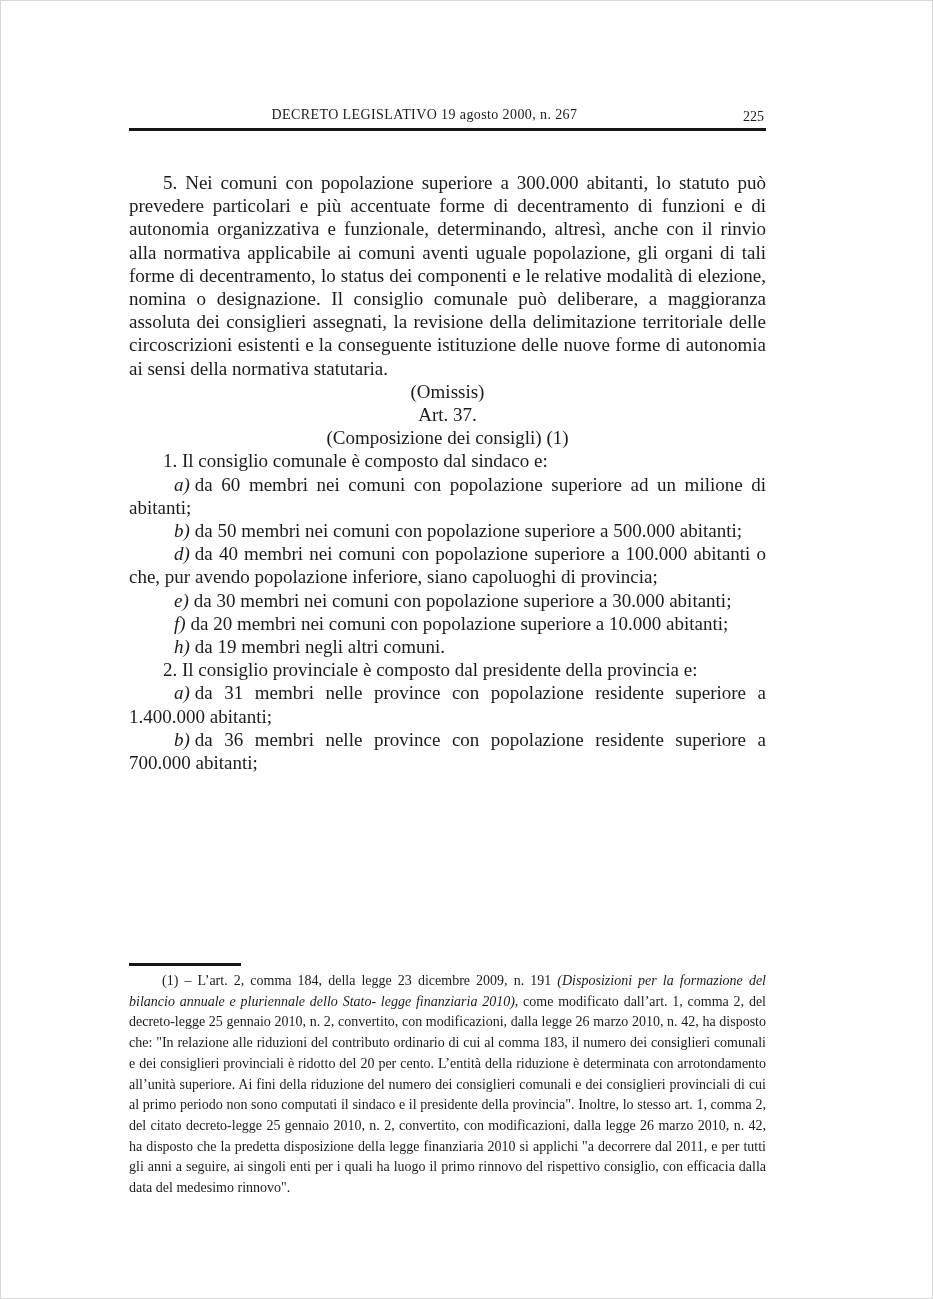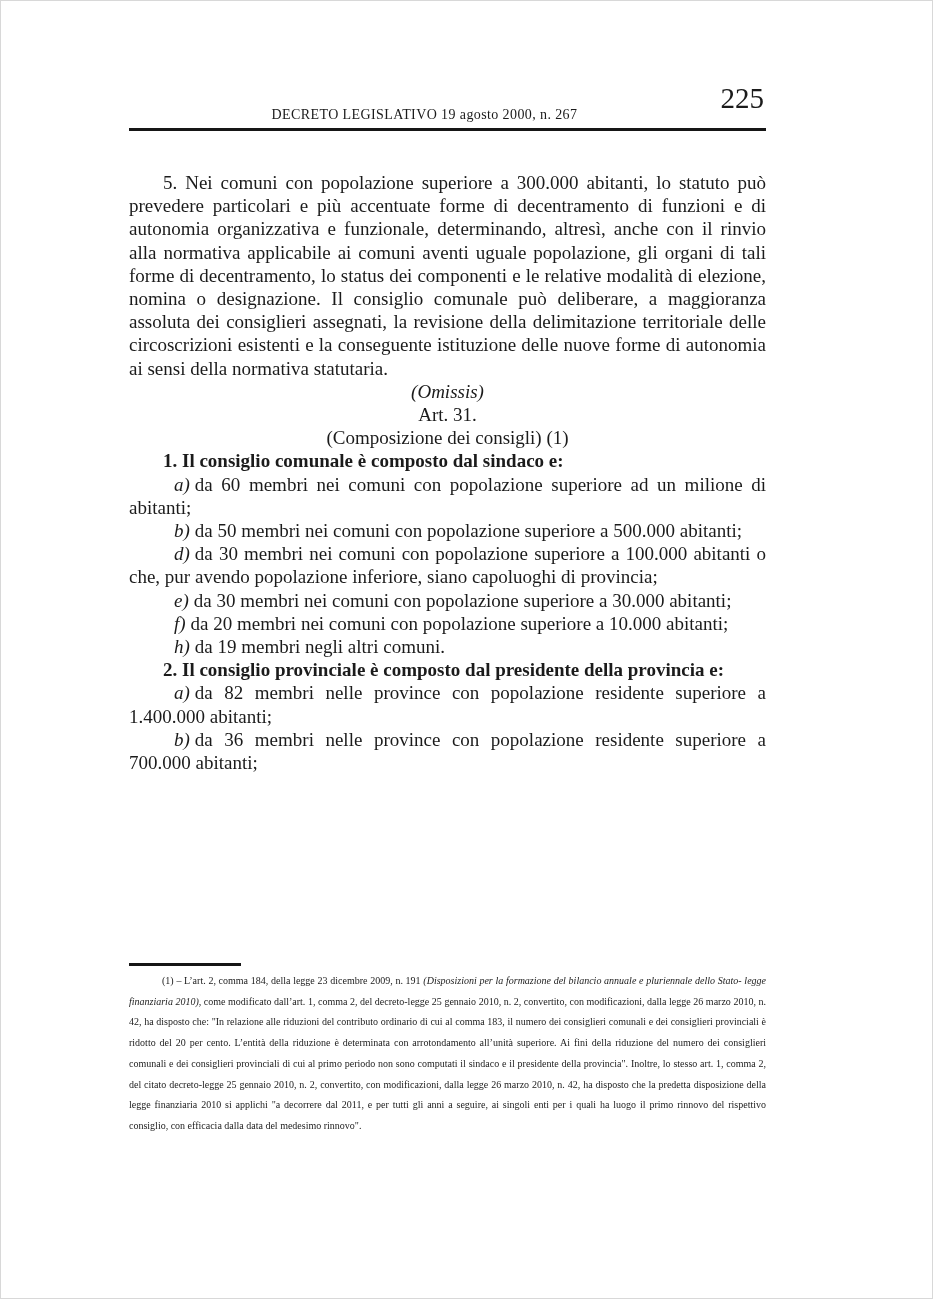--- a/index.html
+++ b/index.html
@@ -23,81 +23,81 @@
   }
   .caption {
     position:absolute; left:0; right:0; bottom:5px;
     text-align:center;
     padding-right:46px;
     font-size:14px;
     letter-spacing:0.4px;
     white-space:nowrap;
   }
   .pagenum {
-    position:absolute; right:2px; bottom:13px;
-    font-size:29px;
+    position:absolute; right:2px; bottom:3px;
+    font-size:14px;
   }
   
   .main {
     position:absolute; left:129px; top:171px; width:637px;
     font-size:19px; line-height:23.2px;
     text-align:justify;
   }
   .main p { margin:0; }
   .indent  { text-indent:34px; }
   .center  { text-align:center; }
-  .omissis { margin-top:9px; font-style:italic; }
+  .omissis { margin-top:9px; }
   .artnum  { margin-top:22px; }
   .arttitle{ margin-top:7px; }
-  .intro   { margin-top:13px; text-indent:34px;font-weight:bold; }
+  .intro   { margin-top:13px; text-indent:34px; }
   .item    { text-indent:45px; margin-top:7px; }
   .letter  { font-style:italic; margin-right:5px; }
   .it      { font-style:italic; }
   
   .fn-rule {
     position:absolute; left:129px; top:963px;
     width:112px; height:3px; background:#161616;
   }
   .footnote {
     position:absolute; left:129px; top:971px; width:637px;
-    font-size:10px; line-height:20.7px;
+    font-size:14px; line-height:20.7px;
     text-align:justify;
   }
   .footnote p { margin:0; text-indent:33px; }
 </style>
 </head>
 <body>
 
 <div class="frame"></div>
 
 <div class="header">
   <div class="caption">DECRETO LEGISLATIVO 19 agosto 2000, n. 267</div>
   <div class="pagenum">225</div>
 </div>
 
 <div class="main">
   <p class="indent">5. Nei comuni con popolazione superiore a 300.000 abitanti, lo statuto può prevedere particolari e più accentuate forme di decentramento di funzioni e di autonomia organizzativa e funzionale, determinando, altresì, anche con il rinvio alla normativa applicabile ai comuni aventi uguale popolazione, gli organi di tali forme di decentramento, lo status dei componenti e le relative modalità di elezione, nomina o designazione. Il consiglio comunale può deliberare, a maggioranza assoluta dei consiglieri assegnati, la revisione della delimitazione territoriale delle circoscrizioni esistenti e la conseguente istituzione delle nuove forme di autonomia ai sensi della normativa statutaria.</p>
 
   <p class="center omissis">(Omissis)</p>
 
-  <p class="center artnum">Art. 31.</p>
+  <p class="center artnum">Art. 37.</p>
   <p class="center arttitle">(Composizione dei consigli) (1)</p>
 
   <p class="intro">1. Il consiglio comunale è composto dal sindaco e:</p>
 
   <p class="item"><span class="letter">a)</span><span>da 60 membri nei comuni con popolazione superiore ad un milione di abitanti;</span></p>
   <p class="item"><span class="letter">b)</span><span>da 50 membri nei comuni con popolazione superiore a 500.000 abitanti;</span></p>
-  <p class="item"><span class="letter">d)</span><span>da 30 membri nei comuni con popolazione superiore a 100.000 abitanti o che, pur avendo popolazione inferiore, siano capoluoghi di provincia;</span></p>
+  <p class="item"><span class="letter">d)</span><span>da 40 membri nei comuni con popolazione superiore a 100.000 abitanti o che, pur avendo popolazione inferiore, siano capoluoghi di provincia;</span></p>
   <p class="item"><span class="letter">e)</span><span>da 30 membri nei comuni con popolazione superiore a 30.000 abitanti;</span></p>
   <p class="item"><span class="letter">f)</span><span>da 20 membri nei comuni con popolazione superiore a 10.000 abitanti;</span></p>
   <p class="item"><span class="letter">h)</span><span>da 19 membri negli altri comuni.</span></p>
 
   <p class="intro">2. Il consiglio provinciale è composto dal presidente della provincia e:</p>
 
-  <p class="item"><span class="letter">a)</span><span>da 82 membri nelle province con popolazione residente superiore a 1.400.000 abitanti;</span></p>
+  <p class="item"><span class="letter">a)</span><span>da 31 membri nelle province con popolazione residente superiore a 1.400.000 abitanti;</span></p>
   <p class="item"><span class="letter">b)</span><span>da 36 membri nelle province con popolazione residente superiore a 700.000 abitanti;</span></p>
 </div>
 
 <div class="fn-rule"></div>
 
 <div class="footnote">
   <p><span>(1) – L’art. 2, comma 184, della legge 23 dicembre 2009, n. 191 </span><span class="it">(Disposizioni per la formazione del bilancio annuale e pluriennale dello Stato- legge finanziaria 2010),</span><span> come modificato dall’art. 1, comma 2, del decreto-legge 25 gennaio 2010, n. 2, convertito, con modificazioni, dalla legge 26 marzo 2010, n. 42, ha disposto che: "In relazione alle riduzioni del contributo ordinario di cui al comma 183, il numero dei consiglieri comunali e dei consiglieri provinciali è ridotto del 20 per cento. L’entità della riduzione è determinata con arrotondamento all’unità superiore. Ai fini della riduzione del numero dei consiglieri comunali e dei consiglieri provinciali di cui al primo periodo non sono computati il sindaco e il presidente della provincia". Inoltre, lo stesso art. 1, comma 2, del citato decreto-legge 25 gennaio 2010, n. 2, convertito, con modificazioni, dalla legge 26 marzo 2010, n. 42, ha disposto che la predetta disposizione della legge finanziaria 2010 si applichi "a decorrere dal 2011, e per tutti gli anni a seguire, ai singoli enti per i quali ha luogo il primo rinnovo del rispettivo consiglio, con efficacia dalla data del medesimo rinnovo".</span></p>
 </div>
 
 </body></html>

